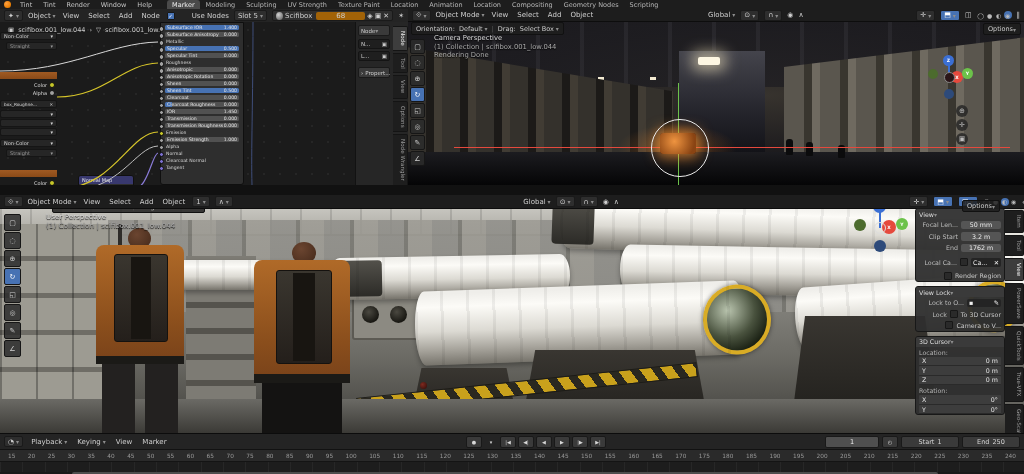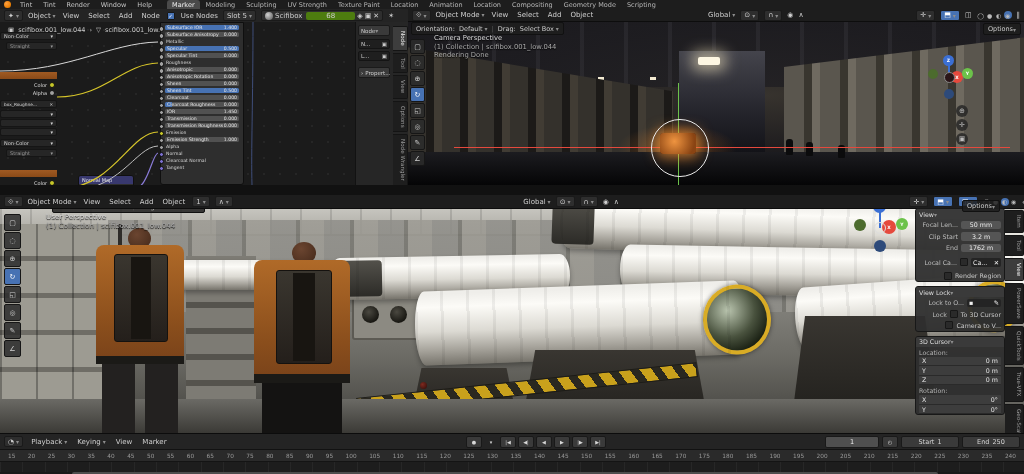--- a/index.html
+++ b/index.html
@@ -153,48 +153,48 @@
 
     <span class="wtab active">Marker</span>
         <span class="wtab">Modeling</span>
         <span class="wtab">Sculpting</span>
         <span class="wtab">UV Strength</span>
         <span class="wtab">Texture Paint</span>
         <span class="wtab">Location</span>
         <span class="wtab">Animation</span>
         <span class="wtab">Location</span>
         <span class="wtab">Compositing</span>
-        <span class="wtab">Geometry Mode</span>
+        <span class="wtab">Geometry Nodes</span>
         <span class="wtab">Scripting</span>
       </div>
   </div>
 
   <div id="shader" class="abs">
     <div class="edhead">
       <span class="chip dd">✦</span>
       <span class="dd">Object</span>
       <span class="flex" style="gap:5px">
 
       <span class="menu">View</span>
           <span class="menu">Select</span>
           <span class="menu">Add</span>
           <span class="menu">Node</span>
         </span>
-      <span class="flex" style="gap:6px">
+      <span class="flex" style="gap:17px">
         <span class="cb blue" style="display:flex;align-items:center;justify-content:center;font-size:5px">✓</span>
         <span>Use Nodes</span>
       </span>
       <span class="chip dd">
           <span>Slot 5</span>
         </span>
       <span class="chip" style="min-width:88px;justify-content:flex-end">
         <span class="sphere" style="background:radial-gradient(circle at 35% 35%,#d0d0d0,#555)"></span>
         <span>Scifibox</span>
         <span class="spacer"></span>
-        <span style="background:#4d7c0f;border-radius:2px;padding:0 20px">68</span>
+        <span style="background:#a16207;border-radius:2px;padding:0 20px">68</span>
         <span>◈</span>
         <span>▣</span>
         <span>✕</span>
       </span>
       <span>✶</span>
     </div>
 
     <div id="node-canvas">
 
       <svg width="356" height="163" style="position:absolute;left:0;top:0;z-index:1">

